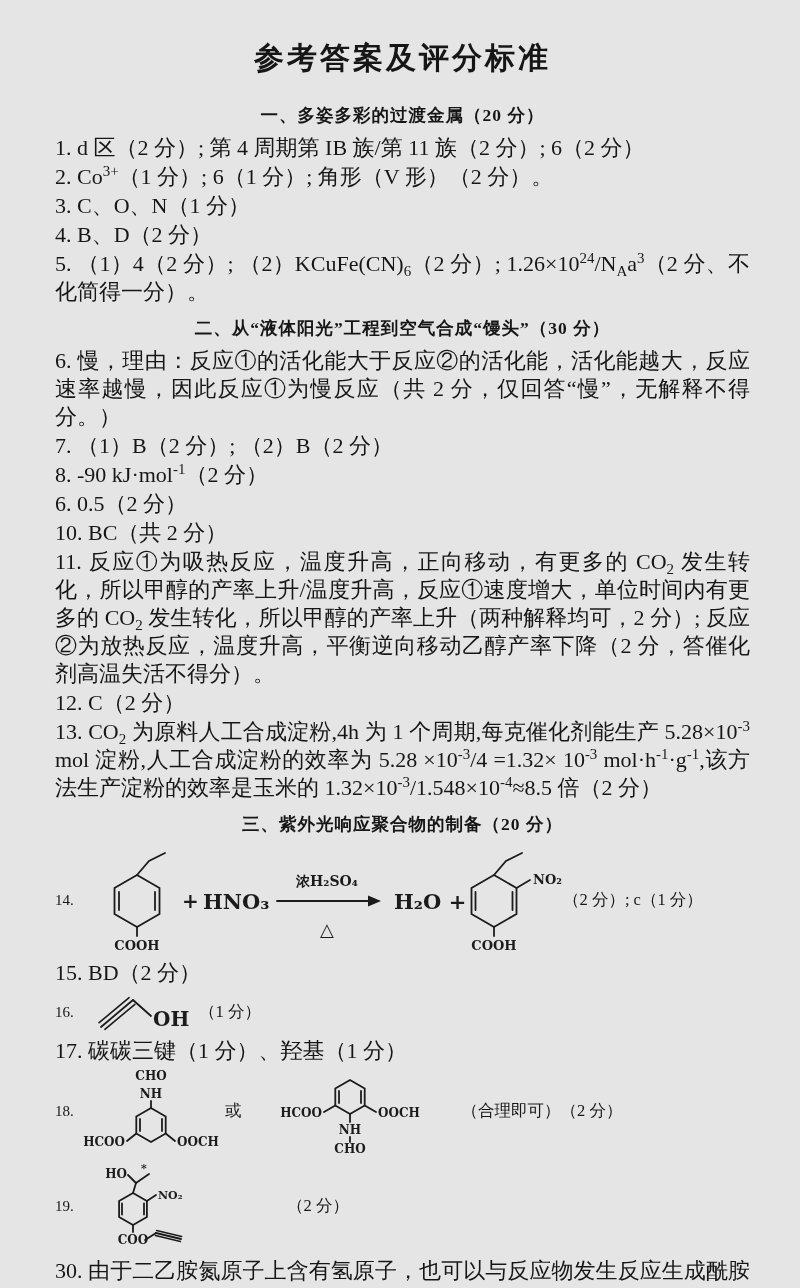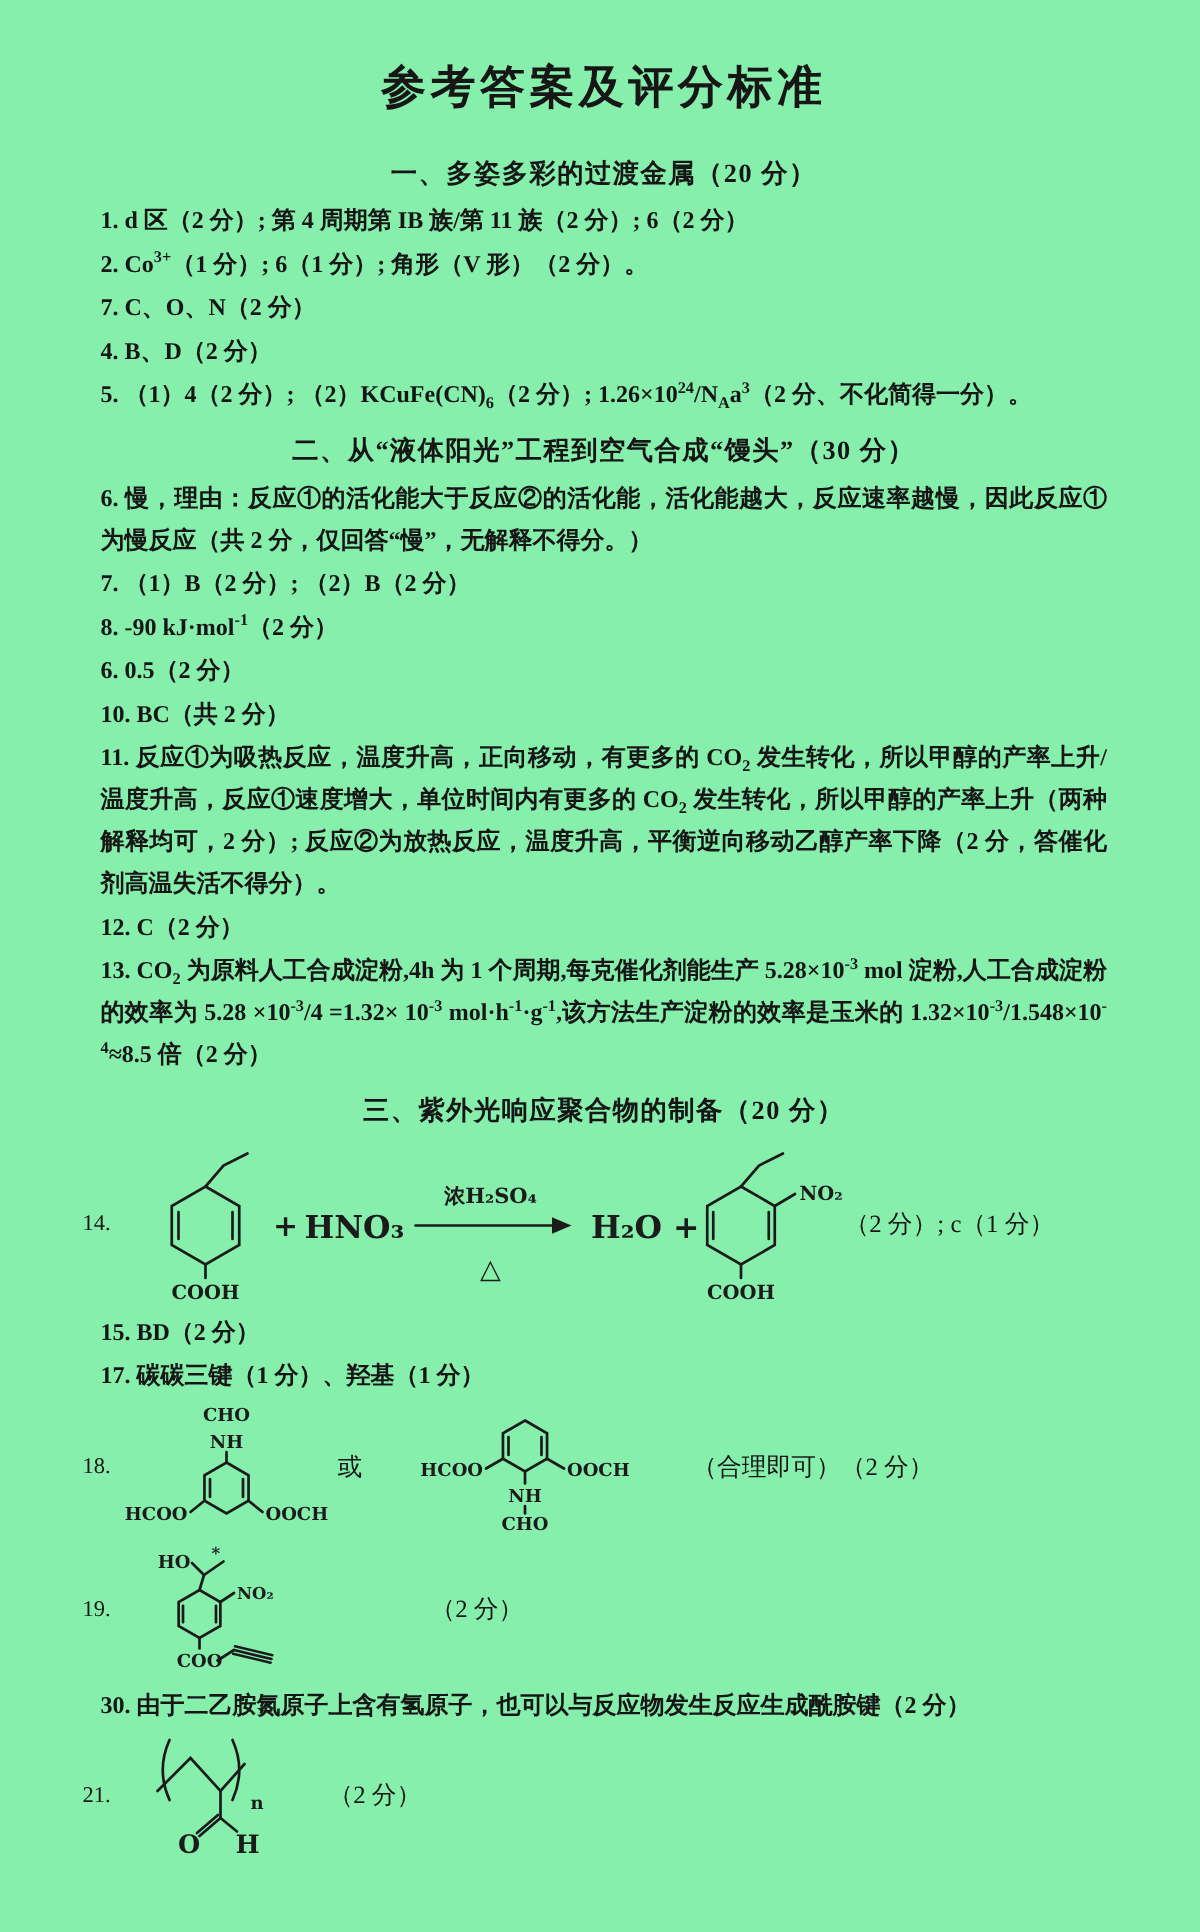--- a/index.html
+++ b/index.html
@@ -1,20 +1,20 @@
 <!DOCTYPE html>
 <html><head>
 <meta charset="utf-8">
 <style>
   html,body{margin:0;padding:0;background:#ffffff;}
   body{width:800px;font-family:"Liberation Serif","DejaVu Serif",serif;color:#161616;}
-  .page{width:800px;height:1288px;overflow:hidden;box-sizing:border-box;padding:30px 50px 0 55px;background:#86efac;}
+  .page{width:800px;height:1288px;overflow:hidden;box-sizing:border-box;padding:30px 50px 0 55px;background:#e5e5e5;}
   h1.title{text-align:center;font-size:30px;font-weight:700;letter-spacing:3px;margin:8px 0 24px 0;}
   h2.section{text-align:center;font-size:17.5px;font-weight:700;letter-spacing:1px;margin:10px 0 7px 0;}
-  p.item{font-size:16px;line-height:28px;margin:1px 12px;text-align:justify;font-weight:bold;}
+  p.item{font-size:22px;line-height:28px;margin:1px 0;text-align:justify;}
   sup,sub{font-size:68%;line-height:0;}
   .chem-row{display:flex;align-items:center;margin:2px 0;}
   .chem-row .num{font-size:15px;min-width:34px;flex:0 0 auto;}
   .chem-row .score{font-size:16.5px;flex:0 0 auto;}
   .orword{font-size:16.5px;margin:0 2px 0 6px;flex:0 0 auto;}
   svg{flex:0 0 auto;overflow:visible;}
   svg .bd{stroke:#1b1b1b;stroke-width:1.8;fill:none;stroke-linecap:round;}
   svg .bthin{stroke:#1b1b1b;stroke-width:1.6;fill:none;stroke-linecap:round;}
   svg .fill{fill:#1b1b1b;stroke:none;}
   svg text{fill:#1b1b1b;font-family:"DejaVu Serif","DejaVu Sans",serif;font-weight:700;}
@@ -26,21 +26,21 @@
 </head>
 <body>
 
 <div class="page">
 
   <h1 class="title">参考答案及评分标准</h1>
 
   <h2 class="section">一、多姿多彩的过渡金属（20 分）</h2>
   <p class="item">1. d 区（2 分）; 第 4 周期第 IB 族/第 11 族（2 分）; 6（2 分）</p>
   <p class="item">2. Co<sup>3+</sup>（1 分）; 6（1 分）; 角形（V 形）（2 分）。</p>
-  <p class="item">7. C、O、N（2 分）</p>
+  <p class="item">3. C、O、N（1 分）</p>
   <p class="item">4. B、D（2 分）</p>
   <p class="item">5. （1）4（2 分）; （2）KCuFe(CN)<sub>6</sub>（2 分）; 1.26×10<sup>24</sup>/N<sub>A</sub>a<sup>3</sup>（2 分、不化简得一分）。</p>
 
   <h2 class="section">二、从“液体阳光”工程到空气合成“馒头”（30 分）</h2>
   <p class="item">6. 慢，理由：反应①的活化能大于反应②的活化能，活化能越大，反应速率越慢，因此反应①为慢反应（共 2 分，仅回答“慢”，无解释不得分。）</p>
   <p class="item">7. （1）B（2 分）; （2）B（2 分）</p>
   <p class="item">8. -90 kJ·mol<sup>-1</sup>（2 分）</p>
   <p class="item">6. 0.5（2 分）</p>
   <p class="item">10. BC（共 2 分）</p>
   <p class="item">11. 反应①为吸热反应，温度升高，正向移动，有更多的 CO<sub>2</sub> 发生转化，所以甲醇的产率上升/温度升高，反应①速度增大，单位时间内有更多的 CO<sub>2</sub> 发生转化，所以甲醇的产率上升（两种解释均可，2 分）; 反应②为放热反应，温度升高，平衡逆向移动乙醇产率下降（2 分，答催化剂高温失活不得分）。</p>
@@ -78,20 +78,33 @@
         <text class="t13" x="444" y="41">NO₂</text>
         <line class="bd" x1="405" y1="84" x2="405" y2="93"></line>
         <text class="t13" x="405" y="107" text-anchor="middle">COOH</text>
       </g>
     </svg>
     <span class="score ml6">（2 分）; c（1 分）</span>
   </div>
 
   <p class="item">15. BD（2 分）</p>
 
+  <div class="chem-row">
+    <span class="num">16.</span>
+    <svg width="104" height="46" viewBox="0 0 104 46">
+      <g>
+        <line class="bd" x1="12" y1="38" x2="44" y2="11"></line>
+        <line class="bthin" x1="15.9" y1="40.3" x2="45.9" y2="15.3"></line>
+        <line class="bthin" x1="10.1" y1="33.7" x2="40.1" y2="8.7"></line>
+      </g>
+      <line class="bd" x1="44" y1="11" x2="62" y2="27"></line>
+      <text class="t20" x="64" y="37">OH</text>
+    </svg>
+    <span class="score ml6">（1 分）</span>
+  </div>
 
   <p class="item">17. 碳碳三键（1 分）、羟基（1 分）</p>
 
   <div class="chem-row">
     <span class="num">18.</span>
     <svg width="130" height="88" viewBox="0 0 130 88">
       <text class="t12" x="62" y="13" text-anchor="middle">CHO</text>
       <text class="t12" x="62" y="31" text-anchor="middle">NH</text>
       <line class="bd" x1="62" y1="34" x2="62" y2="41"></line>
       <polygon class="bd" points="62,41 76.7,49.5 76.7,66.5 62,75 47.3,66.5 47.3,49.5"></polygon>

